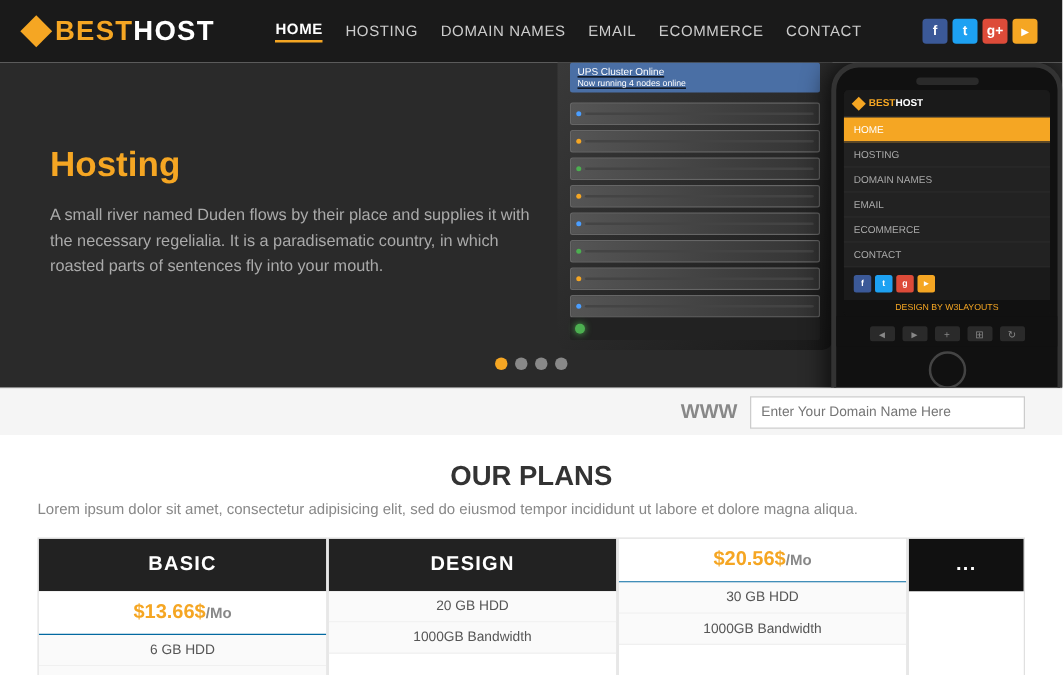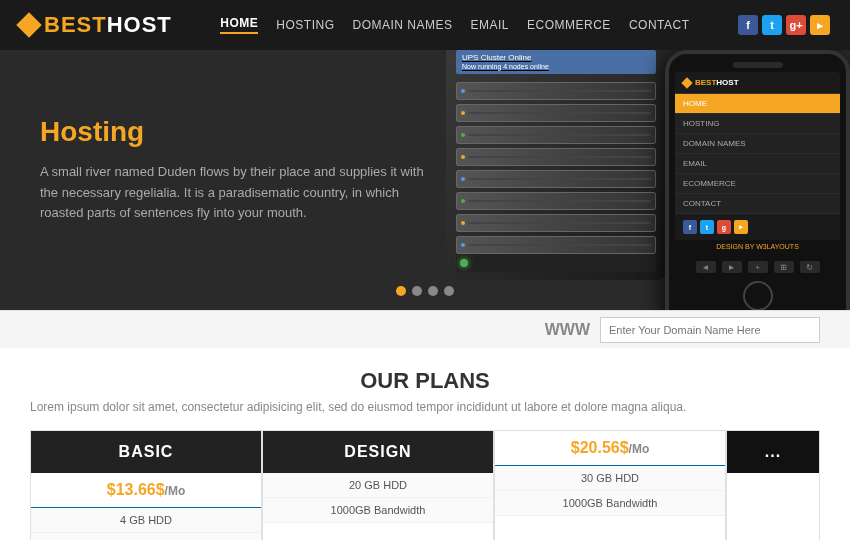--- a/index.html
+++ b/index.html
@@ -496,21 +496,21 @@
 <div id="plans">
   <div class="plans-title">OUR PLANS</div>
   <div class="plans-subtitle">Lorem ipsum dolor sit amet, consectetur adipisicing elit, sed do eiusmod tempor incididunt ut labore et dolore magna aliqua.</div>
   <div class="plans-grid">
 
     <div class="plan-card">
       <div class="plan-header">BASIC</div>
       <div class="plan-price">
         <span>$13.66$</span><span style="color:#888;font-size:12px;">/Mo</span>
       </div>
-      <div class="plan-feature">4 GB HDD</div>
+      <div class="plan-feature">6 GB HDD</div>
       <div class="plan-feature">100GB Bandwidth</div>
     </div>
 
     <div class="plan-card">
       <div class="plan-header">DESIGN</div>
       <div class="plan-feature">20 GB HDD</div>
       <div class="plan-feature">1000GB Bandwidth</div>
     </div>
 
     <div class="plan-card">

